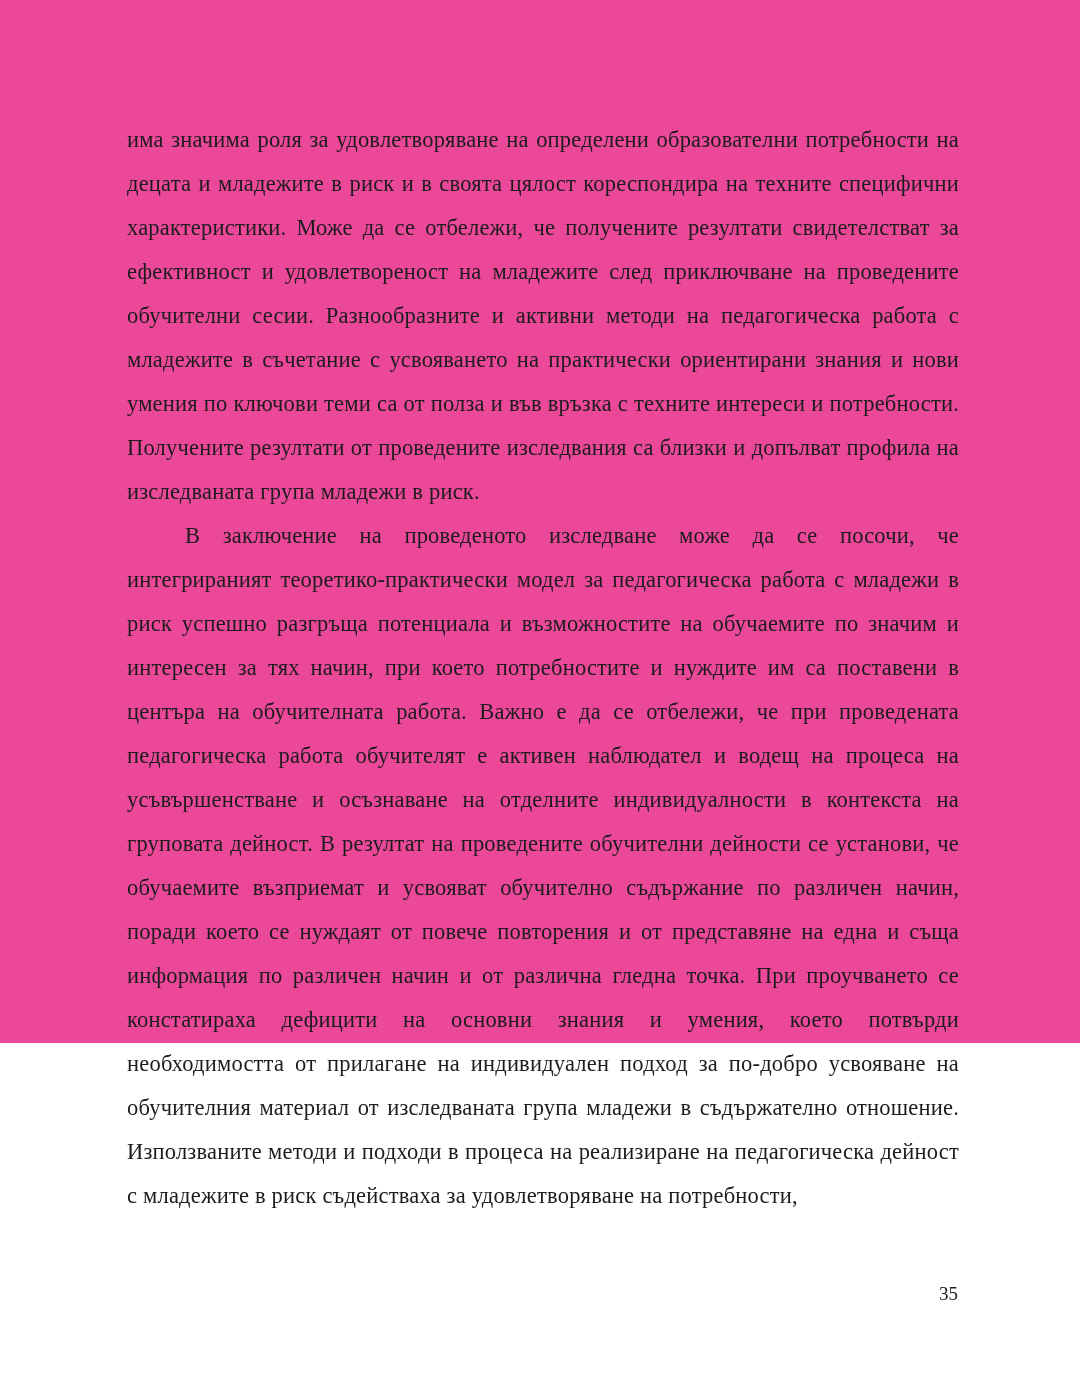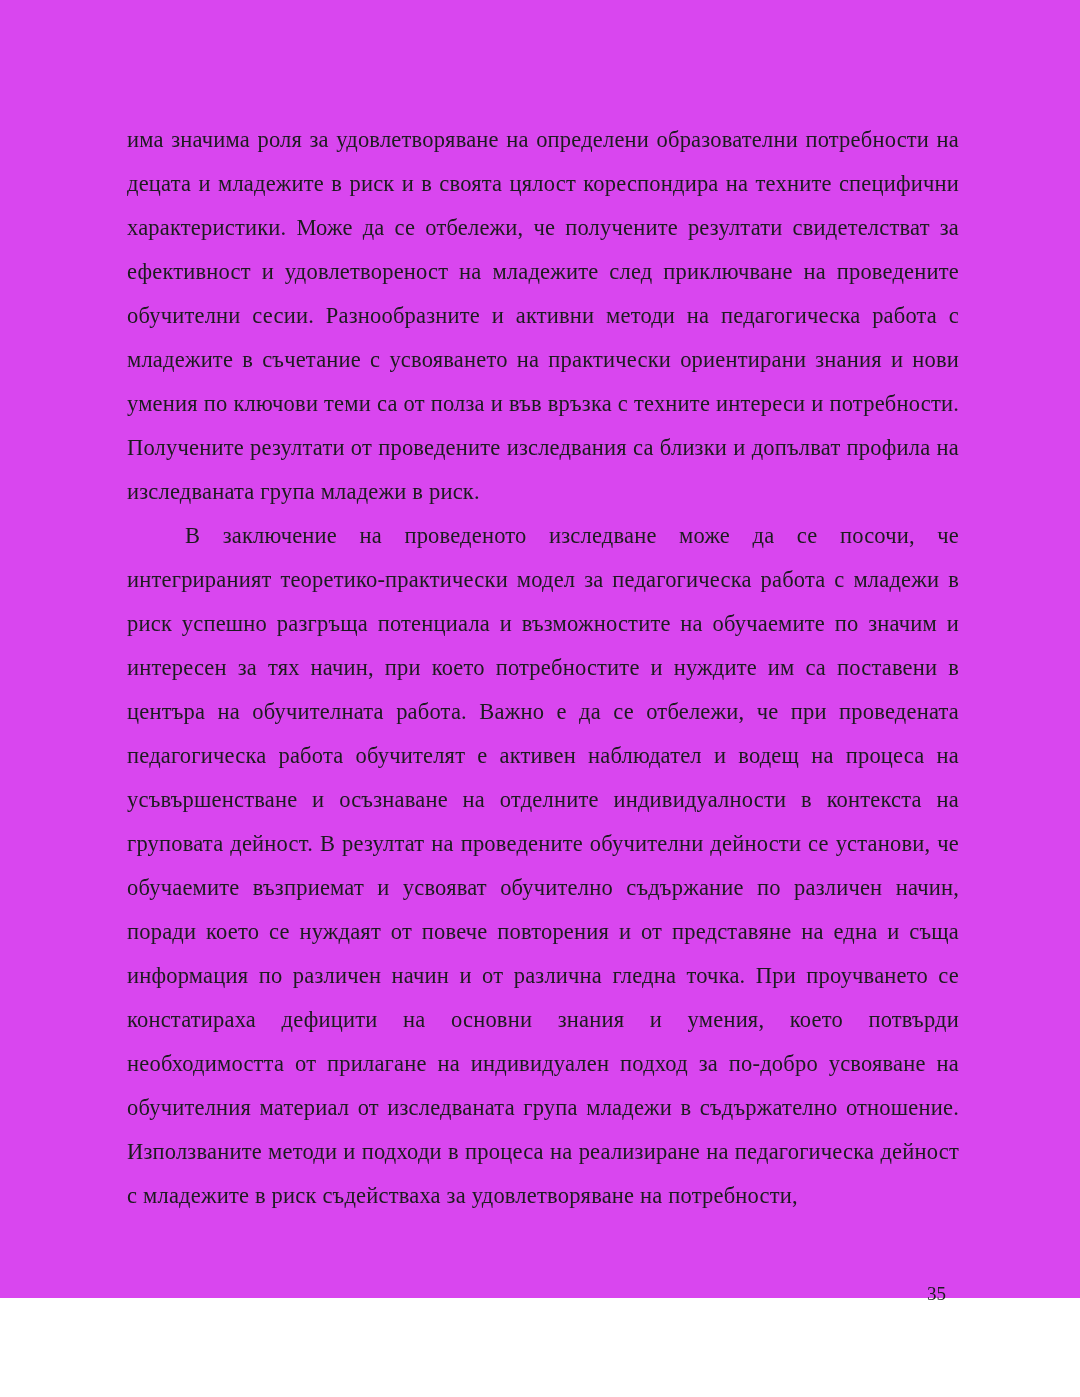--- a/index.html
+++ b/index.html
@@ -13,22 +13,22 @@
     position: relative;
     font-family: "Liberation Serif", serif;
     color: #1c1c1e;
     overflow: hidden;
   }
   .page {
     position: absolute;
     top: 0;
     left: 0;
     width: 1080px;
-    height: 1298px;
-    background: #d946ef;
+    height: 1043px;
+    background: #ec4899;
     box-sizing: border-box;
   }
   .text-block {
     position: absolute;
     top: 118px;
     left: 127px;
     width: 832px;
   }
   .para {
     margin: 0;
@@ -36,21 +36,21 @@
     line-height: 44px;
     text-align: justify;
     letter-spacing: 0.2px;
   }
   .para.indented {
     text-indent: 58px;
   }
   .page-number {
     position: absolute;
     top: 1282px;
-    right: 134px;
+    right: 122px;
     font-size: 19px;
     line-height: 24px;
     color: #1c1c1e;
     text-align: center;
   }
 </style>
 </head>
 <body>
 
 <div class="page">

